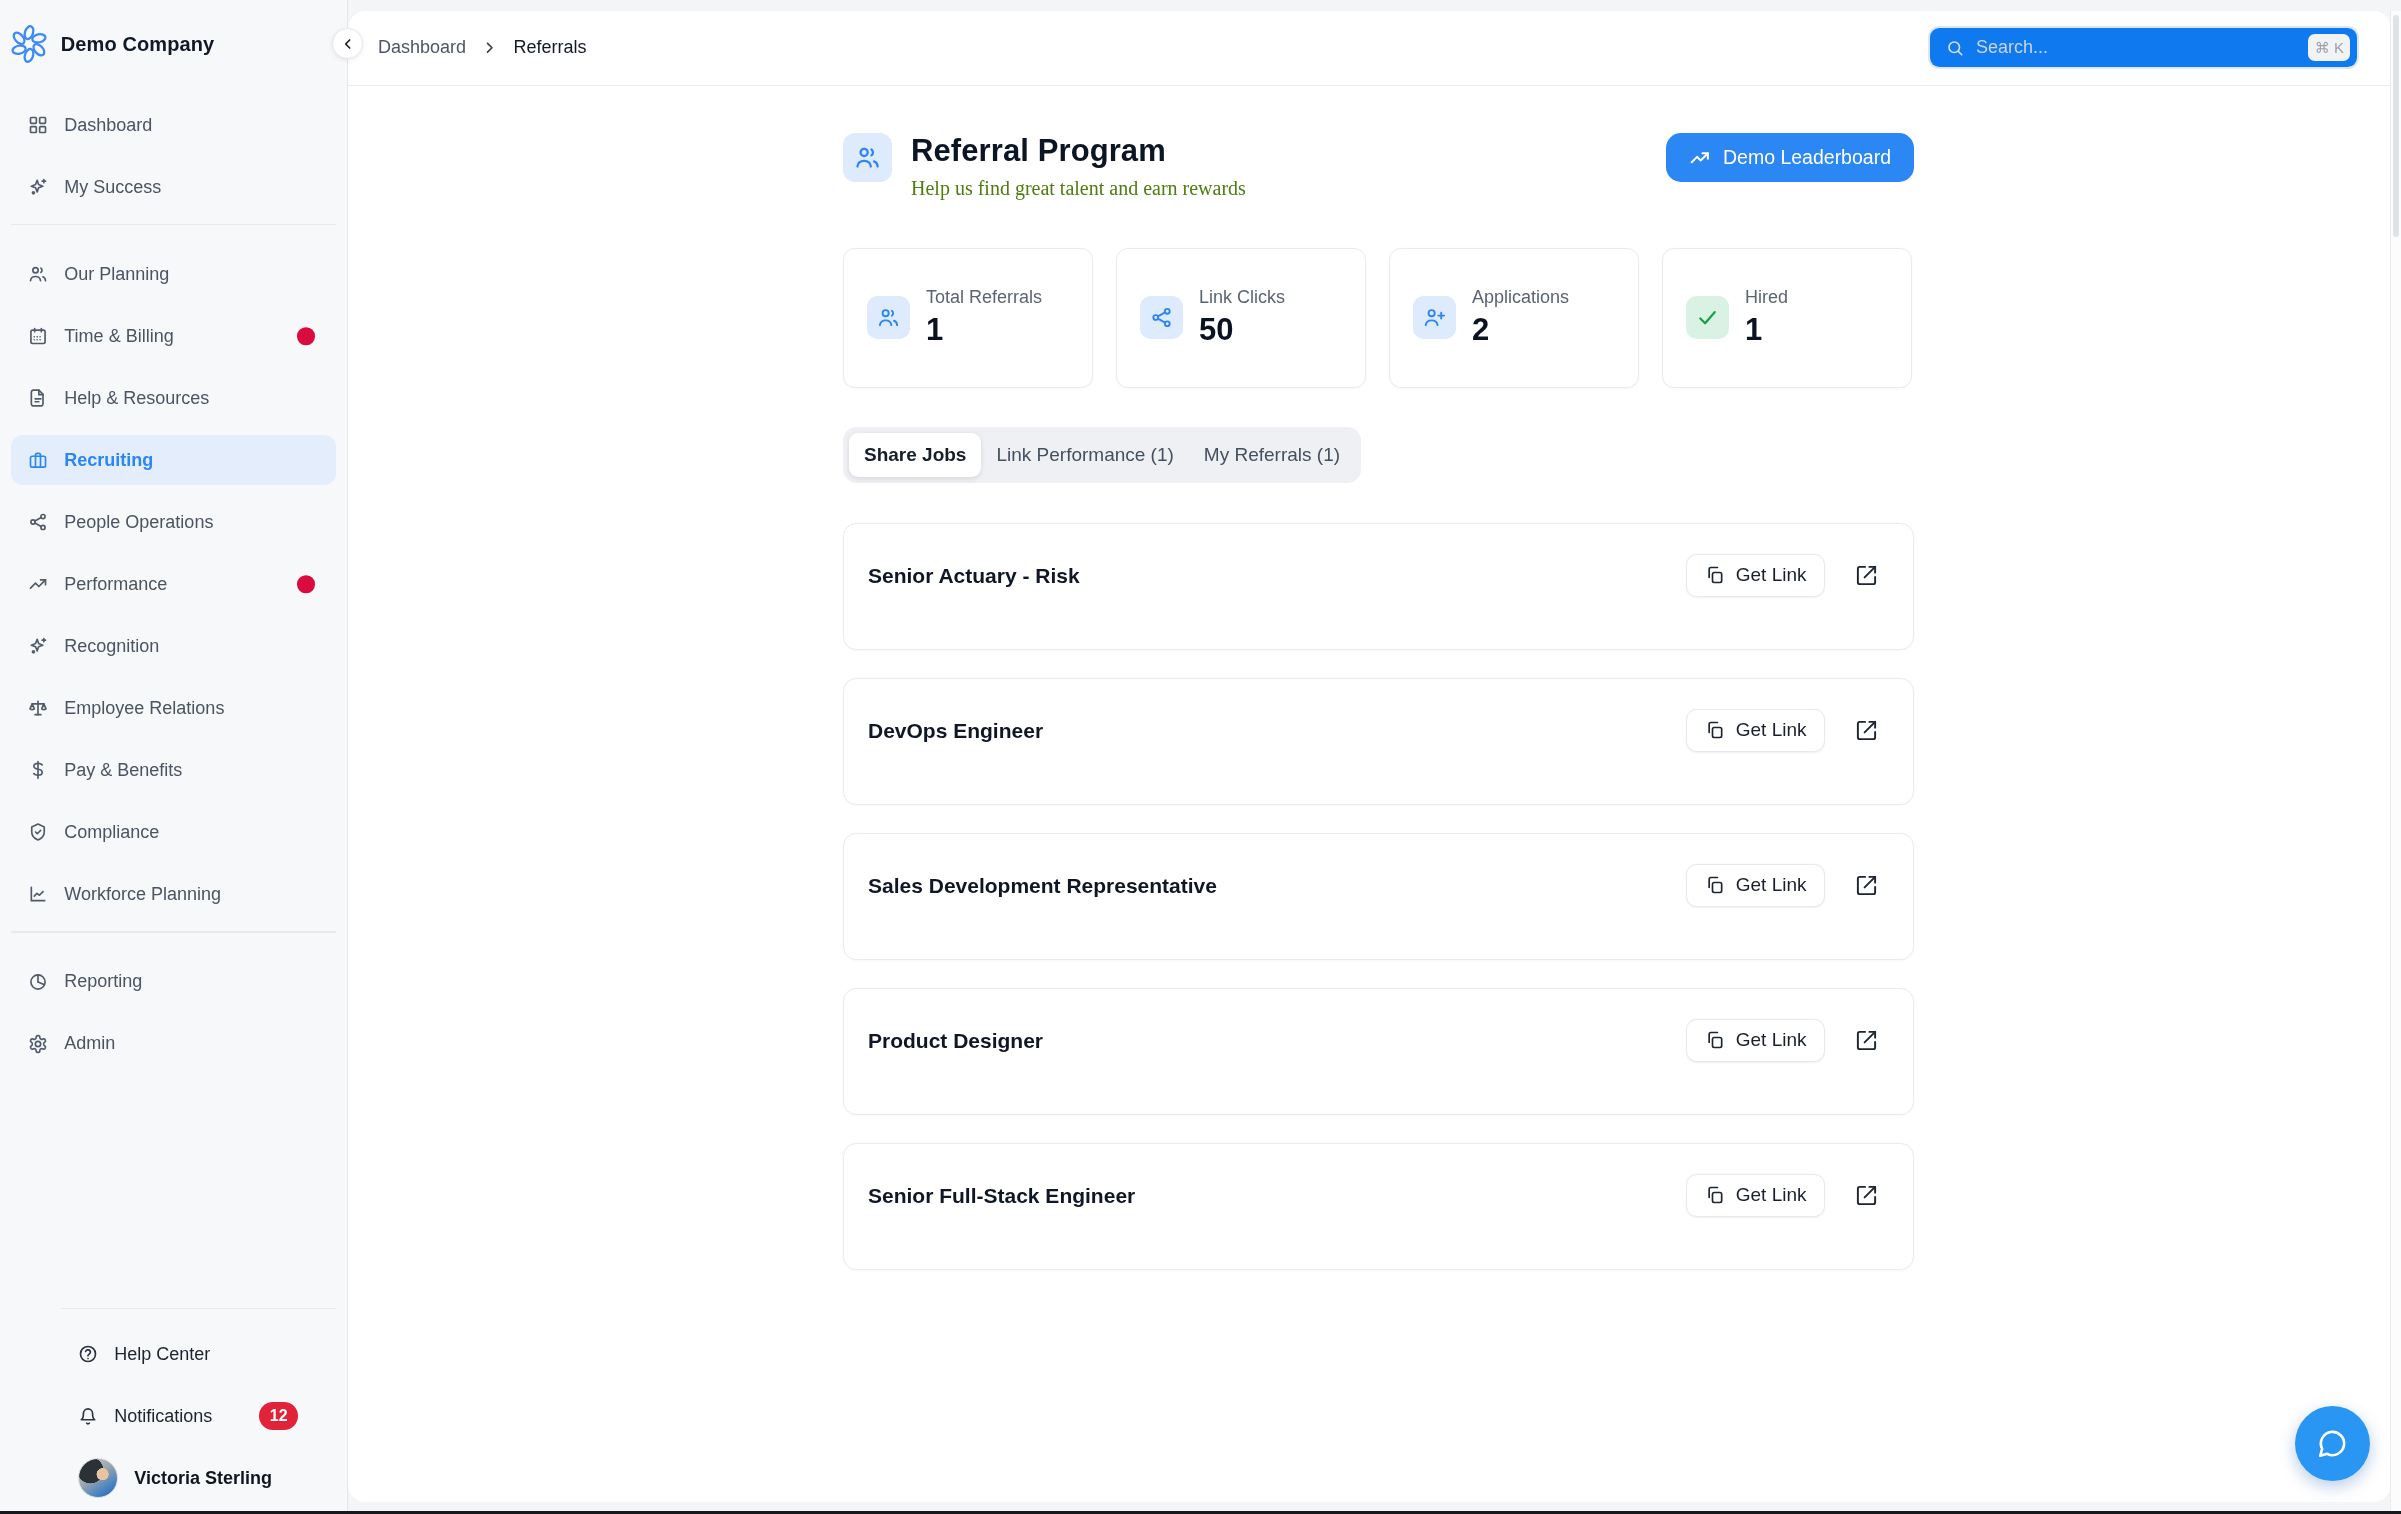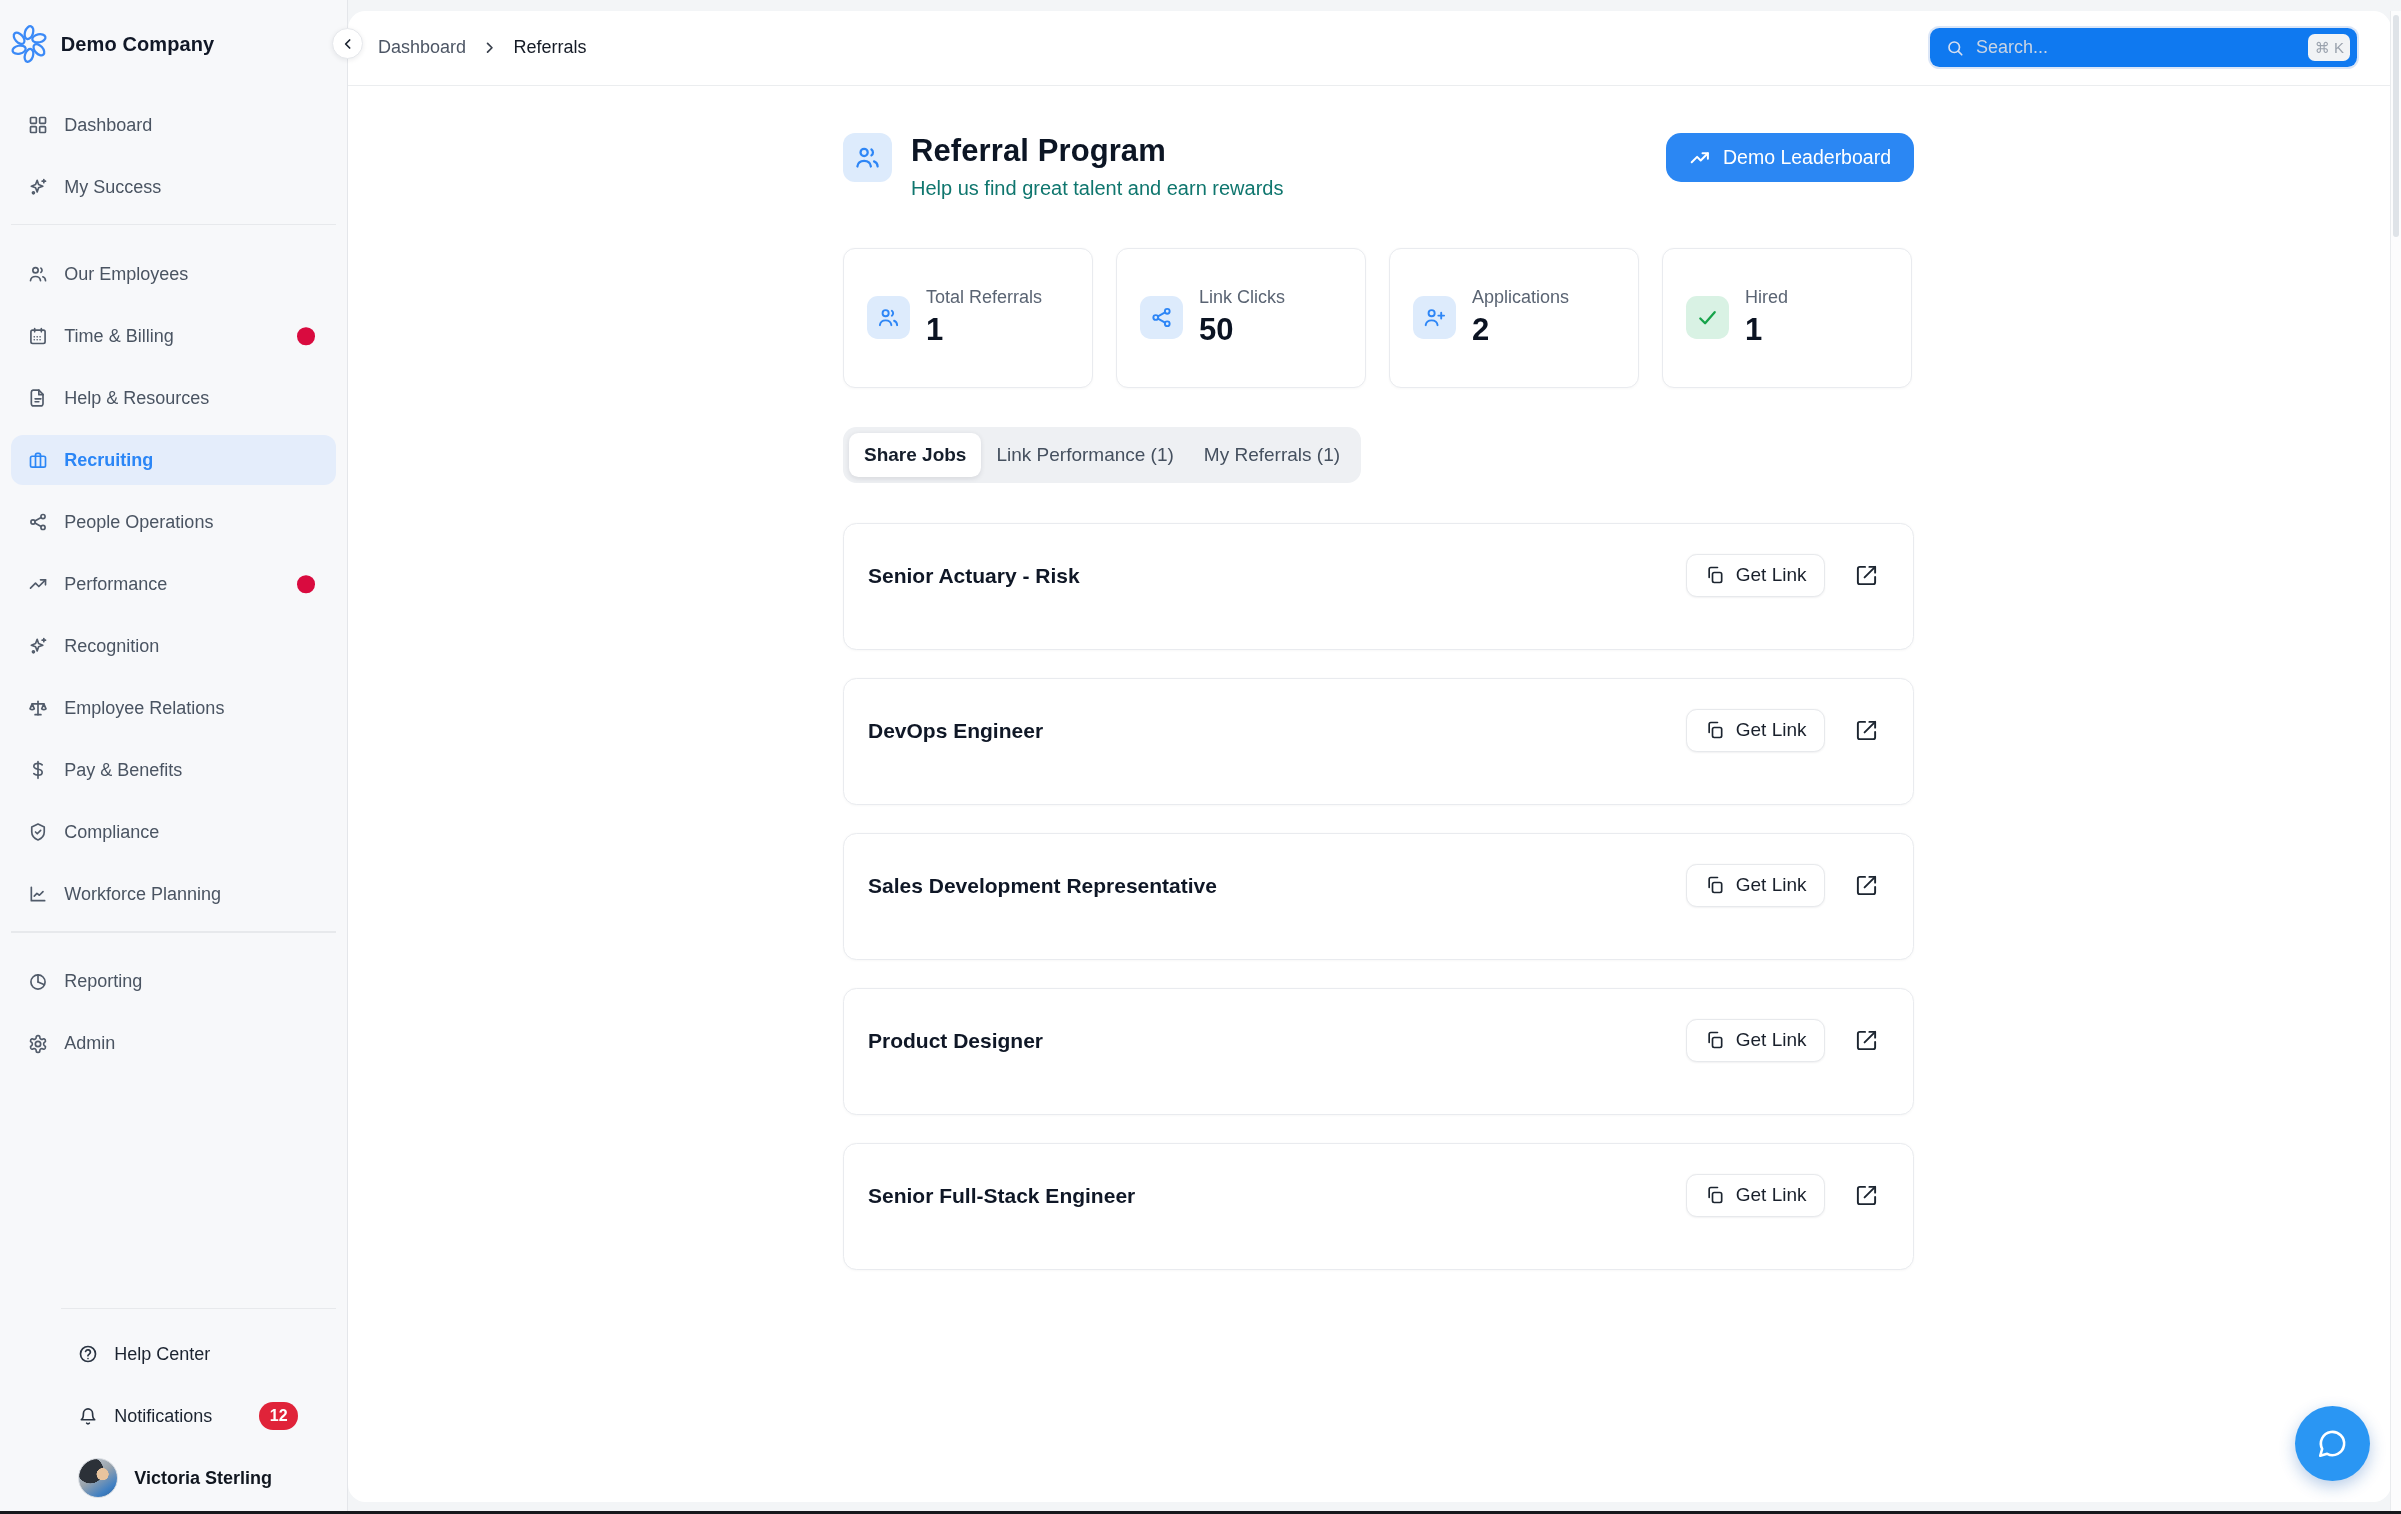--- a/index.html
+++ b/index.html
@@ -91,21 +91,21 @@
   
   .content { position:absolute; left:495px; top:122px; width:1071px; }
 
   .page-header { display:flex; align-items:flex-start; }
   .ph-icon-tile {
     width:49px; height:49px; border-radius:12px; background:#ddebfc;
     display:flex; align-items:center; justify-content:center; color:#2e86f6;
   }
   .ph-text { margin-left:19px; }
   .ph-title { font-size:31px; font-weight:700; color:#0c1524; letter-spacing:0.1px; }
-  .ph-sub { margin-top:8px; font-size:20px; color:#0f766e; }
+  .ph-sub { margin-top:8px; font-size:20px; color:#4d7c0f;font-family:Liberation Serif, serif; }
   .leaderboard-btn {
     margin-left:auto; height:49px; padding:0 23px; border-radius:15px; border:none;
     background:#2b87f3; color:#fff; font-size:19.5px; font-weight:500;
     display:flex; align-items:center; gap:12px; cursor:pointer;
     font-family:inherit;
   }
   .leaderboard-btn svg { width:21.6px; height:21.6px; }
 
   .stats-row { margin-top:48px; display:flex; gap:23px; }
   .stat-card {
@@ -215,21 +215,21 @@
 
     <div class="nav-divider"></div>
 
     <div class="nav-item">
       <svg class="ni-icon" viewBox="0 0 24 24" fill="none" stroke="currentColor" stroke-width="2" stroke-linecap="round" stroke-linejoin="round">
           <circle cx="9" cy="7.5" r="3.2"></circle>
           <path d="M3 20c.4-3.2 2.9-5 6-5s5.6 1.8 6 5"></path>
           <path d="M15.5 4.9a3.2 3.2 0 0 1 0 5.2"></path>
           <path d="M17.8 15.4c2 .7 3.1 2.3 3.2 4.6"></path>
         </svg>
-      <span class="ni-label">Our Employees</span>
+      <span class="ni-label">Our Planning</span>
     </div>
     <div class="nav-item">
       <svg class="ni-icon" viewBox="0 0 24 24" fill="none" stroke="currentColor" stroke-width="2" stroke-linecap="round" stroke-linejoin="round">
           <rect x="3.5" y="5" width="17" height="16" rx="2"></rect>
           <path d="M8 3v4M16 3v4"></path>
           <path d="M7.5 13h.01M11 13h.01M14.5 13h.01M7.5 16.5h.01M11 16.5h.01M14.5 16.5h.01"></path>
         </svg>
       <span class="ni-label">Time &amp; Billing</span>
       <span class="red-dot"></span>
     </div>

